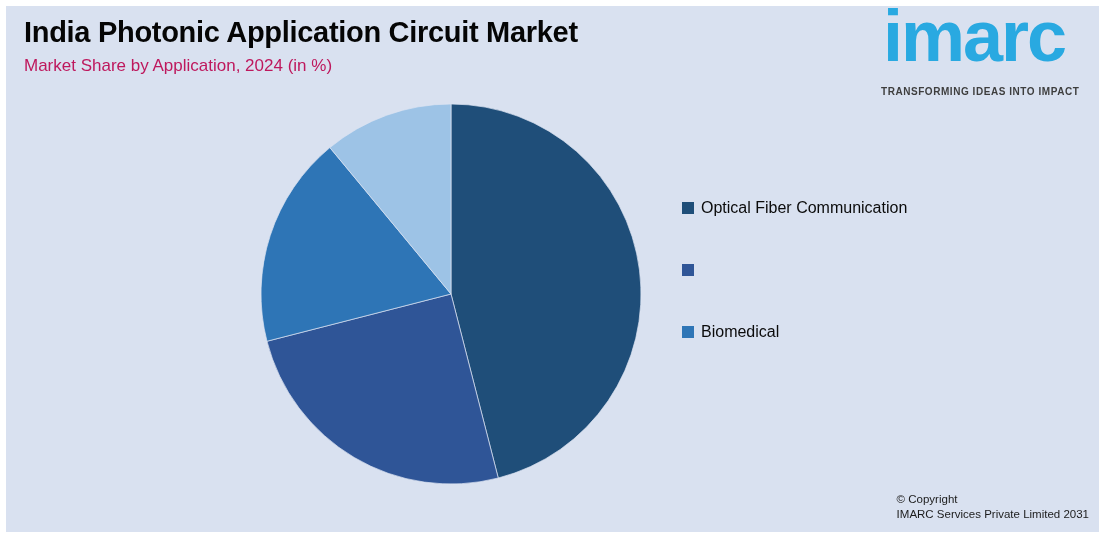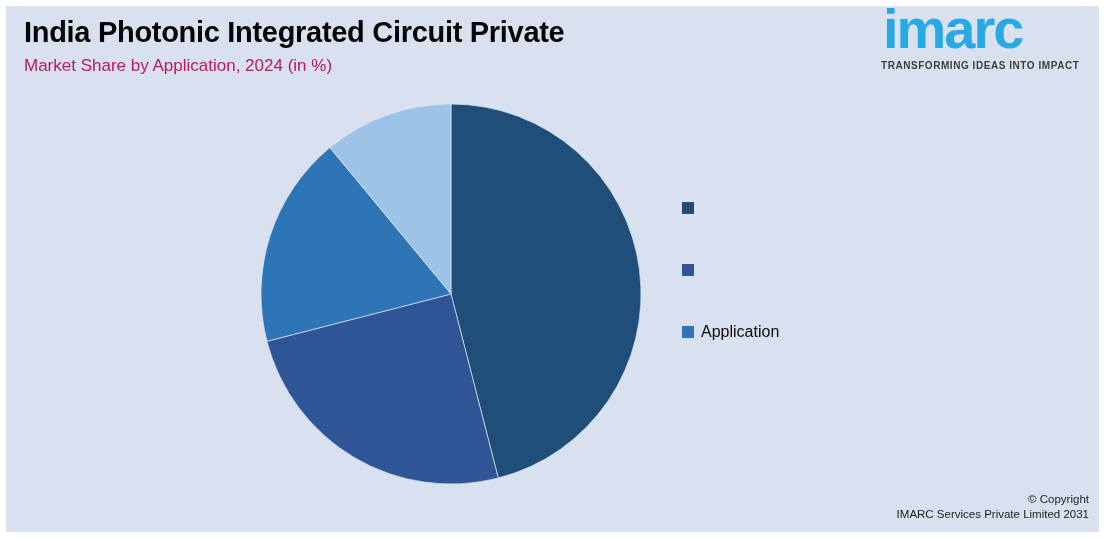--- a/index.html
+++ b/index.html
@@ -24,73 +24,74 @@
   .subtitle {
     font-size: 17px; font-weight: 400; color: #be185d;
     margin-top: 6px;
   }
   
   .logo {
     position: absolute; top: 2px; right: 9px;
     width: 215px; text-align: left;
   }
   .logo-wordmark {
-    font-size: 56px; font-weight: 700; letter-spacing: -2px;
+    font-size: 72px; font-weight: 700; letter-spacing: -2px;
     line-height: 0.95; display: block; margin-left: 2px;
   }
   .logo-tagline {
     display: block; font-size: 10px; font-weight: 700;
-    letter-spacing: 0.55px; margin-top: 5px; white-space: nowrap;
+    letter-spacing: 0.55px; margin-top: 16px; white-space: nowrap;
   }
   
   .pie-wrap { position: absolute; left: 245px; top: 88px; width: 412px; height: 412px; }
   
   .legend { position: absolute; left: 682px; top: 197px; }
   .legend-item { display: flex; align-items: center; margin-bottom: 40px; height: 22px; }
   .swatch { width: 12px; height: 12px; display: inline-block; margin-right: 7px; flex: 0 0 auto; }
   .legend-label { font-size: 16px; color: #0b0b0b; white-space: nowrap; }
   
   .footer {
     position: absolute; right: 16px; bottom: 16px;
-    text-align: right; font-size: 11.5px; color: #1c1c1c; line-height: 15px;
+    text-align: left; font-size: 11.5px; color: #1c1c1c; line-height: 15px;
   }
 </style>
 </head>
 <body>
 
 <div class="panel" style="background: rgb(217, 225, 240);"></div>
 
 <div class="header">
-  <div class="title">India Photonic Integrated Circuit Private</div>
+  <div class="title">India Photonic Application Circuit Market</div>
   <div class="subtitle">Market Share by Application, 2024 (in %)</div>
 </div>
 
 <div class="logo">
   <span class="logo-wordmark" style="color: rgb(41, 169, 225);">imarc</span>
   <span class="logo-tagline" style="color: rgb(62, 62, 62);">TRANSFORMING IDEAS INTO IMPACT</span>
 </div>
 
 <div class="pie-wrap">
   <svg width="412" height="412" viewBox="0 0 412 412">
       <path d="M 206 206 L 206 16 A 190 190 0 0 1 253.2510785613224 390.0308006144399 Z" fill="#1F4E79" stroke="#DCE4F2" stroke-width="0.7"></path>
       <path d="M 206 206 L 253.2510785613224 390.0308006144399 A 190 190 0 0 1 21.969199385560103 253.25107856132252 Z" fill="#2F5597" stroke="#DCE4F2" stroke-width="0.7"></path>
       <path d="M 206 206 L 21.969199385560103 253.25107856132252 A 190 190 0 0 1 84.88944194774885 59.602483872600146 Z" fill="#2E75B6" stroke="#DCE4F2" stroke-width="0.7"></path>
       <path d="M 206 206 L 84.88944194774885 59.602483872600146 A 190 190 0 0 1 205.99999999999977 16 Z" fill="#9DC3E6" stroke="#DCE4F2" stroke-width="0.7"></path>
     </svg>
 </div>
 
 <div class="legend">
     <div class="legend-item">
       <span class="swatch" style="background: rgb(31, 78, 121);"></span>
+      <span class="legend-label">Optical Fiber Communication</span>
     </div>
     <div class="legend-item">
       <span class="swatch" style="background: rgb(47, 85, 151);"></span>
     </div>
     <div class="legend-item">
       <span class="swatch" style="background: rgb(46, 117, 182);"></span>
-      <span class="legend-label">Application</span>
+      <span class="legend-label">Biomedical</span>
     </div>
   </div>
 
 <div class="footer">
   <div>© Copyright</div>
   <div>IMARC Services Private Limited 2031</div>
 </div>
 
 </body></html>

